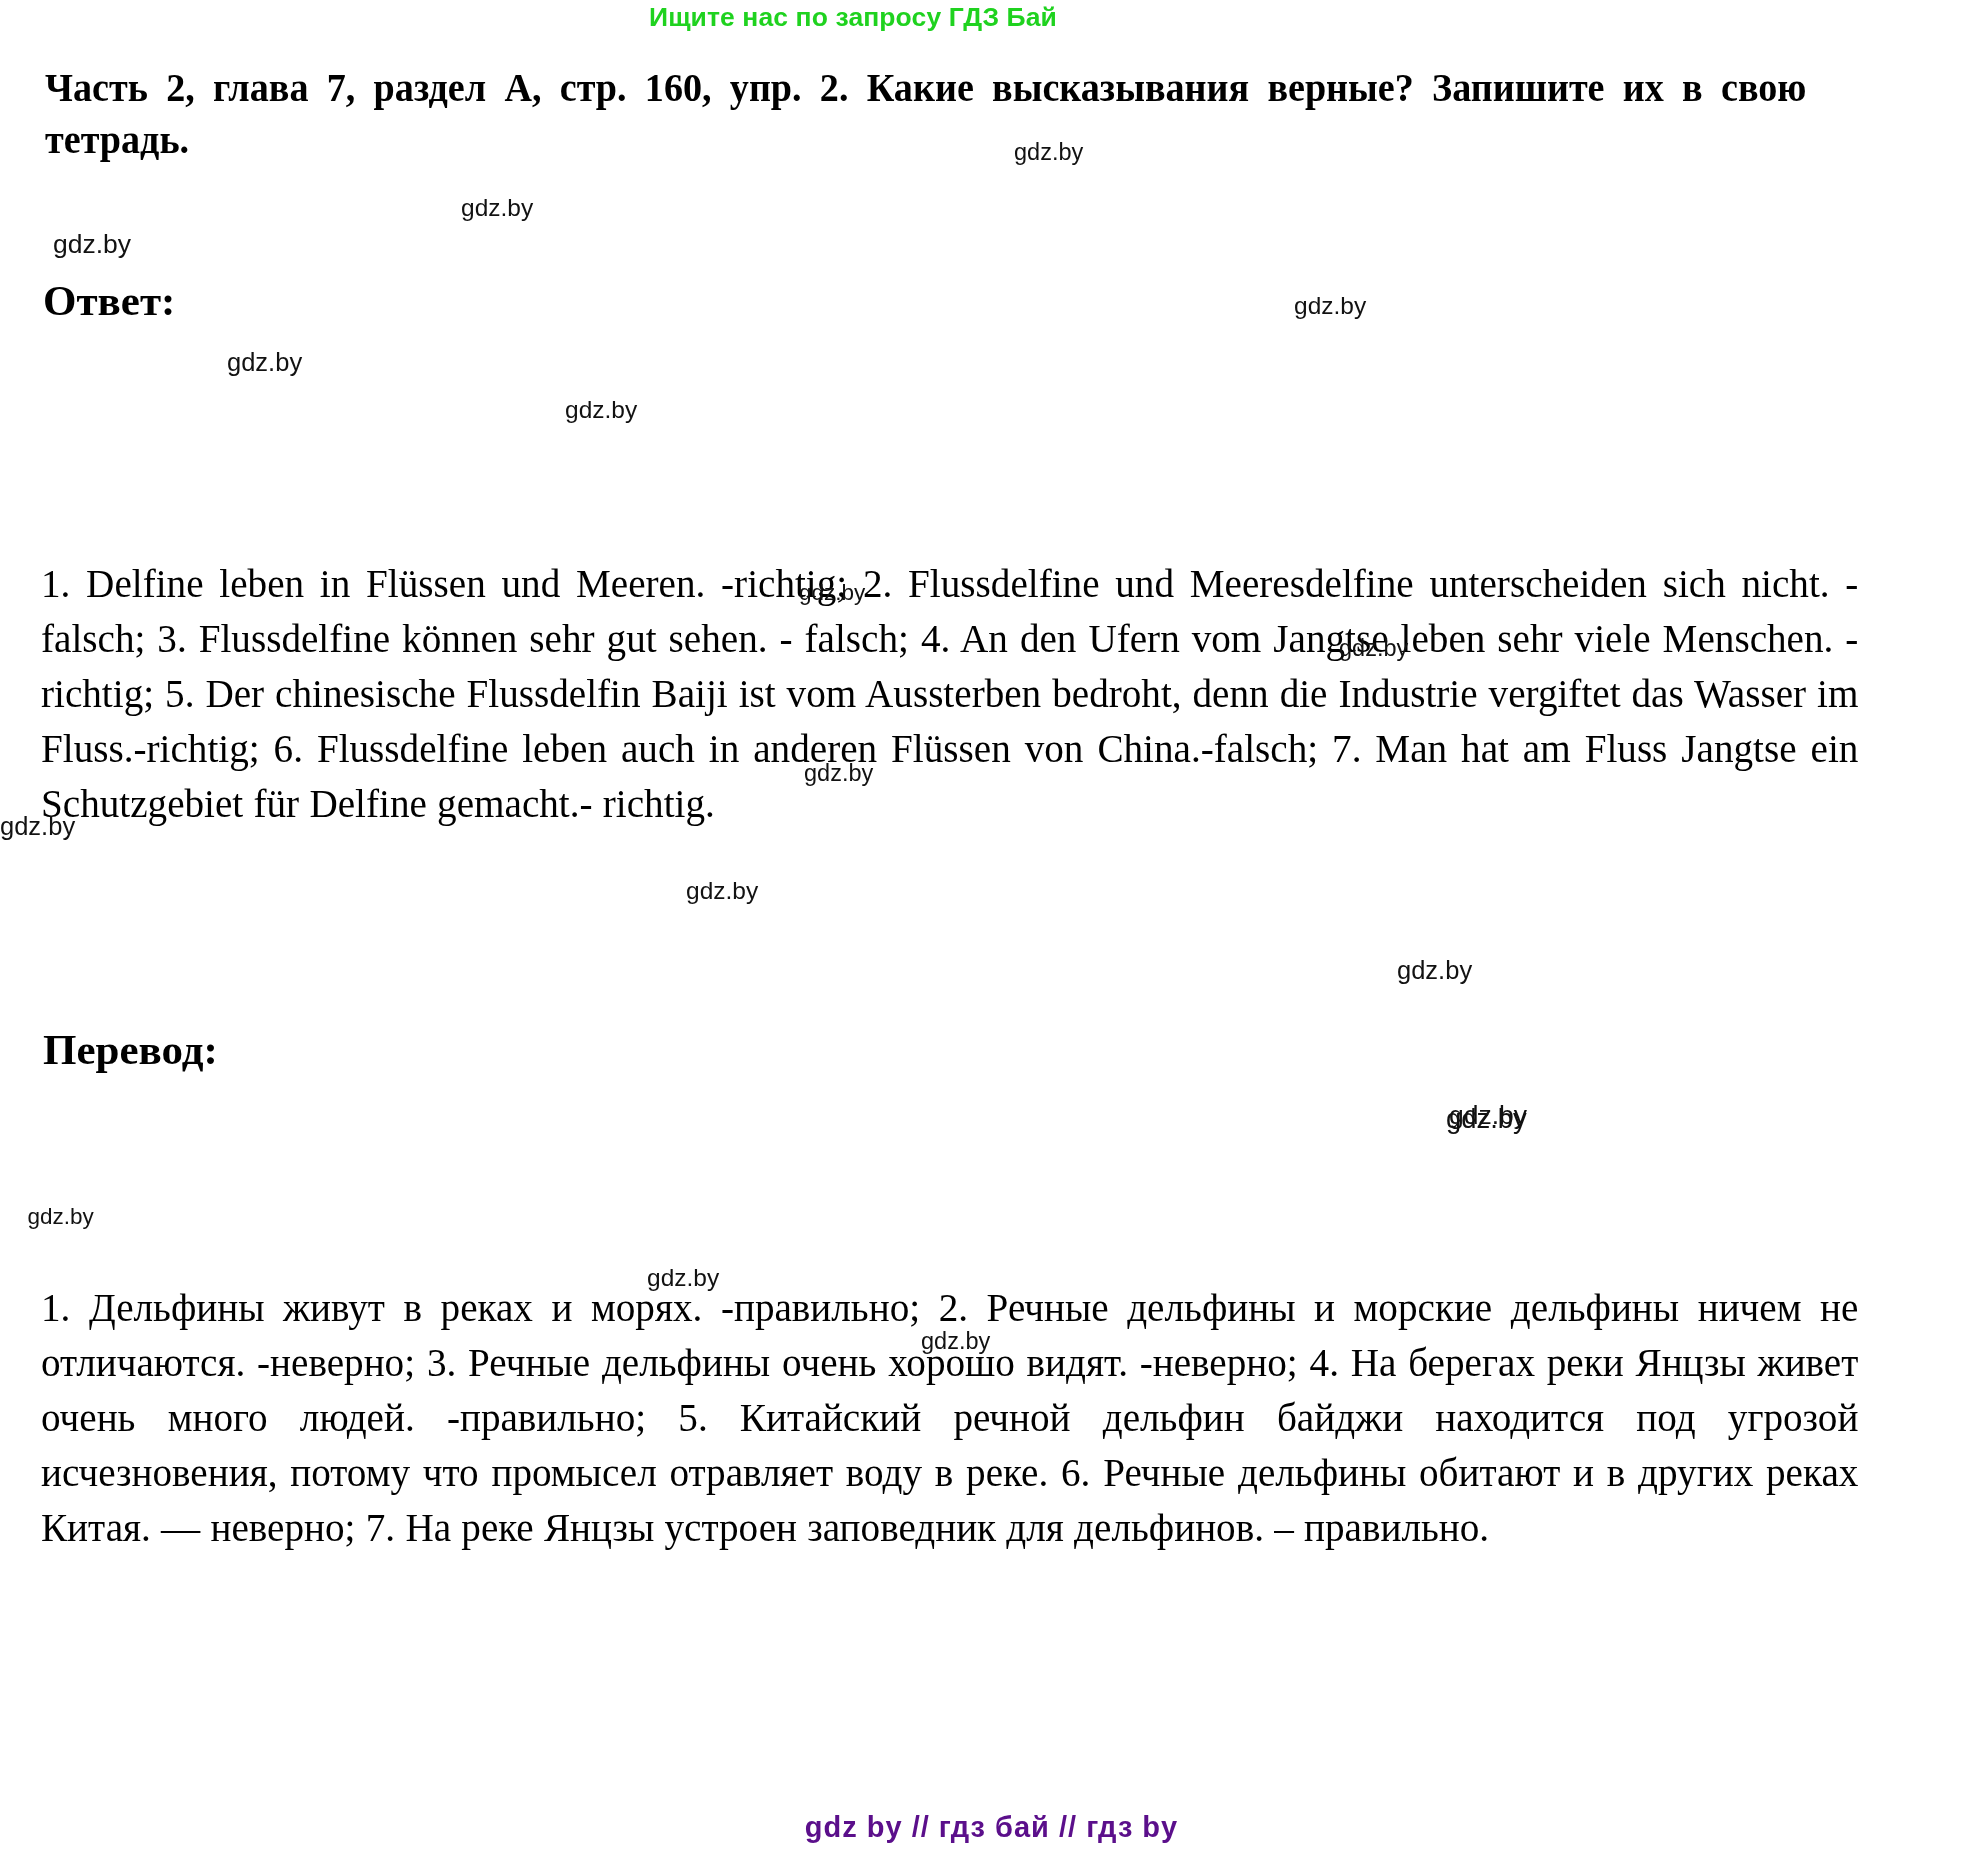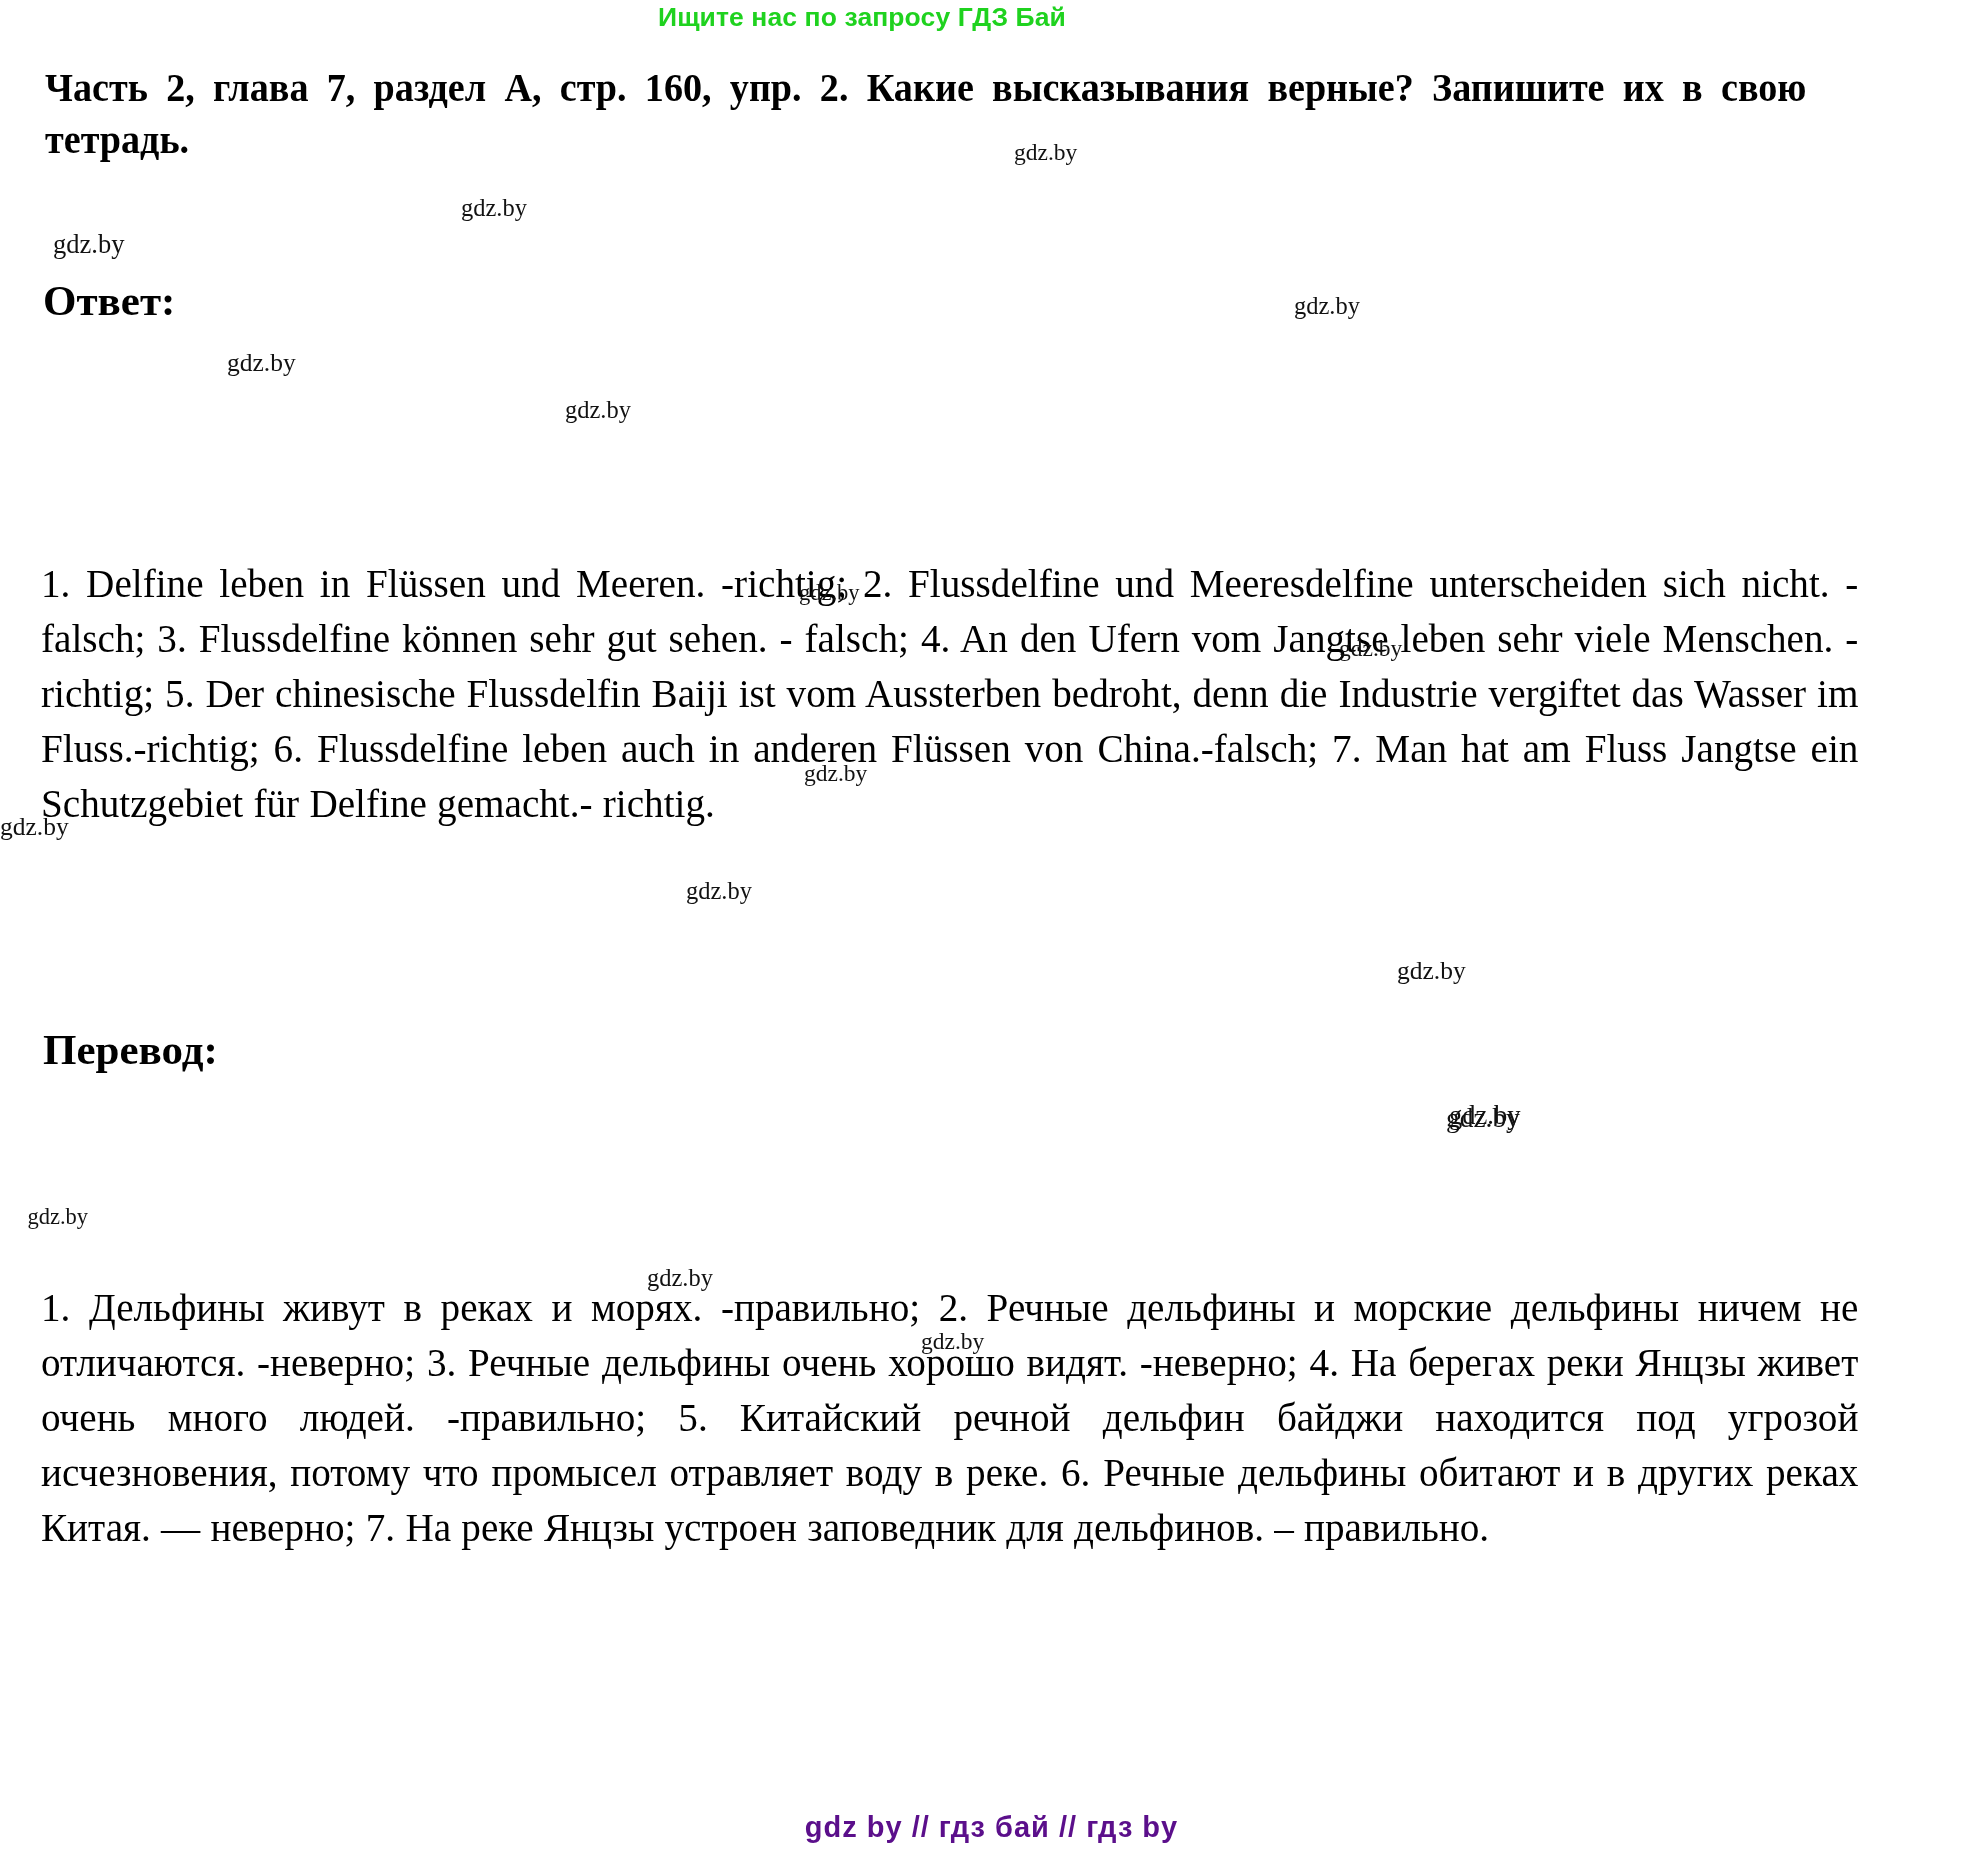--- a/index.html
+++ b/index.html
@@ -24,21 +24,20 @@
     position: absolute;
     top: 2px;
     left: 0;
     width: 1706px;
     text-align: center;
     font-family: "Liberation Sans", sans-serif;
     font-weight: bold;
     font-size: 26.5px;
     letter-spacing: 0.1px;
     color: #1fd21f;
-    margin-left: 9px;
   }
 
   
   .exercise-title {
     position: absolute;
     left: 45px;
     top: 61px;
     width: 1894px;
     font-family: "Liberation Serif", serif;
     font-weight: bold;
@@ -76,21 +75,21 @@
     transform: scaleX(0.955);
     transform-origin: left top;
     word-spacing: 0.5px;
   }
   #answer-text { top: 556px; }
   #translation-text { top: 1280px; }
 
   
   .wm {
     position: absolute;
-    font-family: Liberation Serif, serif;
+    font-family: Liberation Sans, sans-serif;
     color: #121212;
     white-space: nowrap;
     pointer-events: none;
   }
 
   
   .footer-links {
     position: absolute;
     left: 0;
     top: 1811px;

